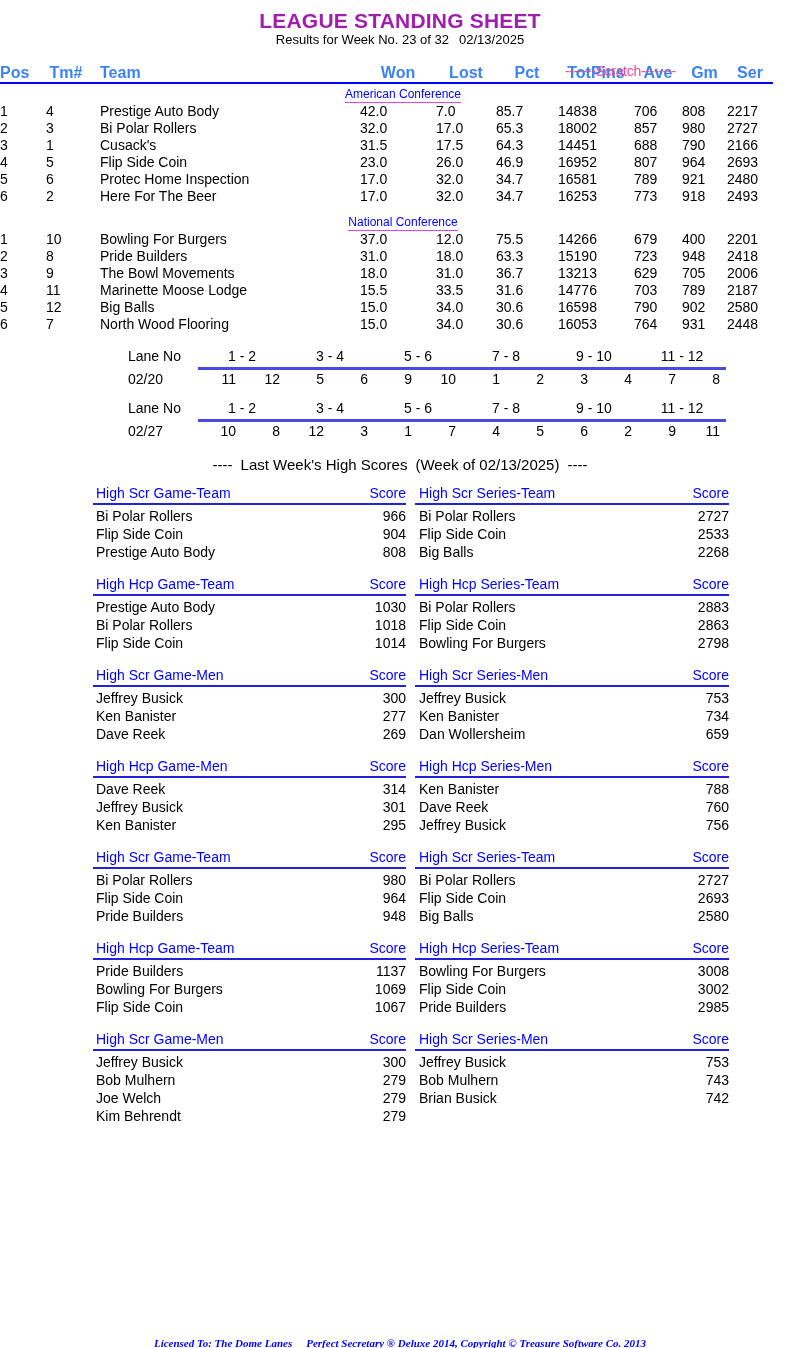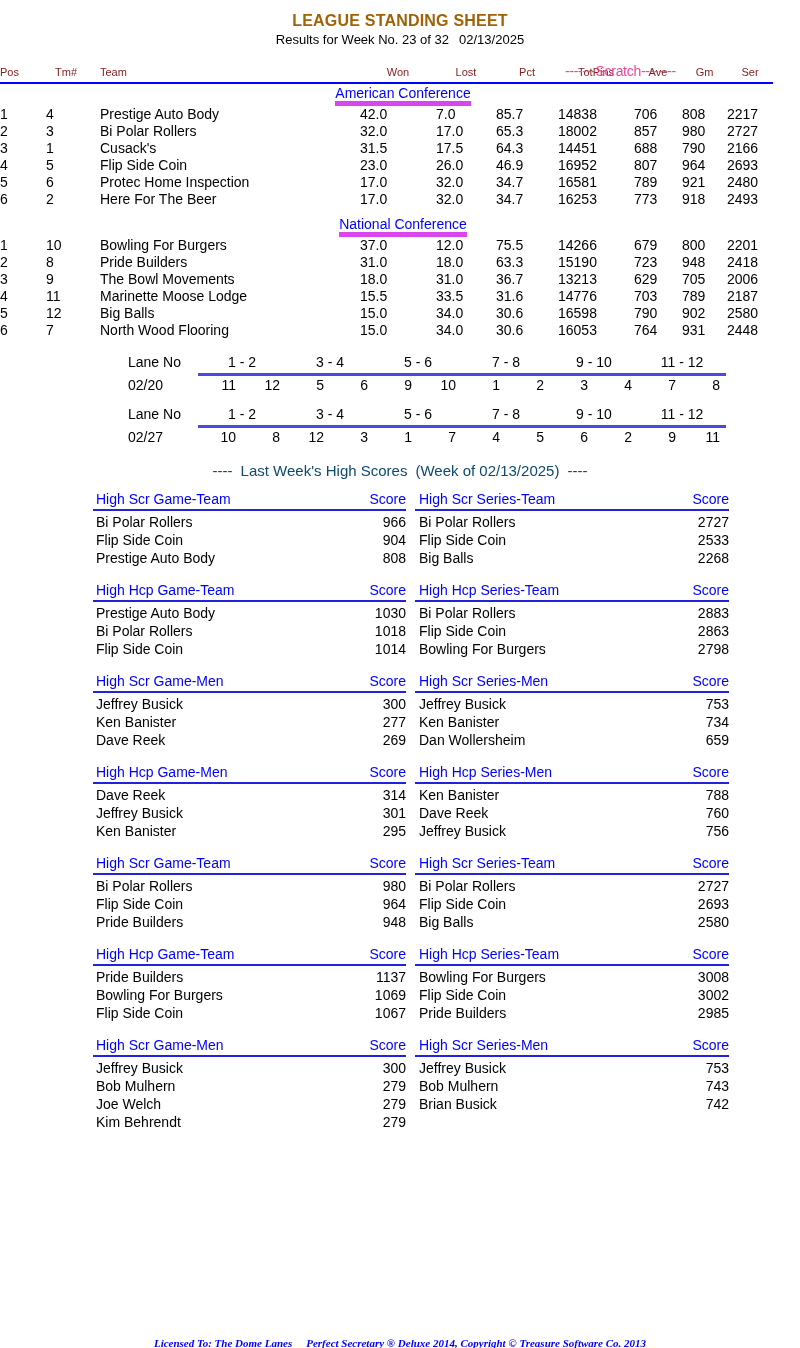--- a/index.html
+++ b/index.html
@@ -18,23 +18,23 @@
   }
   .sheet {
     position: relative;
     width: 800px;
     height: 1348px;
   }
 
   
   .title-block { text-align: center; }
   .main-title {
-    color: #a16207;
+    color: #a21caf;
     font-weight: bold;
-    font-size: 16px;
+    font-size: 21px;
     letter-spacing: 0.2px;
     margin-top: 10px;
     line-height: 22px;
   }
   .sub-title {
     color: #000000;
     font-size: 13px;
     line-height: 16px;
     font-weight: normal;
   }
@@ -63,23 +63,23 @@
     line-height: 15px;
     letter-spacing: -0.3px;
   }
   table.stand {
     width: 800px;
     border-collapse: collapse;
     font-size: 14px;
     table-layout: fixed;
   }
   table.stand th {
-    color: #7f1d1d;
-    font-weight: normal;
-    font-size: 11px;
+    color: #3b82f6;
+    font-weight: bold;
+    font-size: 16px;
     padding: 0 0 1px 0;
     vertical-align: bottom;
     line-height: 17px;
   }
   table.stand td {
     font-size: 14px;
     line-height: 17px;
     padding: 0;
     color: #000000;
     vertical-align: top;
@@ -110,22 +110,22 @@
     margin: 0;
   }
 
   .conf-row td {
     text-align: center;
     padding-top: 9px;
     padding-bottom: 2px;
   }
   .conf-name {
     color: #0000ff;
-    font-size: 14px;
-    border-bottom: 5px solid #d946ef;
+    font-size: 12px;
+    border-bottom: 1px solid #d946ef;
     display: inline-block;
     line-height: 16px;
   }
   .spacer-row td { height: 8px; }
 
   
   .lanes {
     margin-top: 14px;
     position: relative;
   }
@@ -149,21 +149,21 @@
   .lane-tm    { width: 38px; text-align: right !important; padding-right: 6px !important; }
   .lane-rule td { height: 4px; padding: 0; }
   .lane-rule .rule-inner {
     height: 3px;
     background: #4a4ae0;
   }
 
   
   .banner {
     text-align: center;
-    color: #0c4a6e;
+    color: #000000;
     font-size: 15px;
     line-height: 19px;
     margin-top: 14px;
     margin-bottom: 10px;
   }
   .banner .b-gap { display: inline-block; width: 8px; }
 
   
   .hs-group { margin-bottom: 14px; }
   table.hs {
@@ -362,21 +362,21 @@
           <tr>
             <td>1</td>
             <td>10</td>
             <td></td>
             <td>Bowling For Burgers</td>
             <td>37.0</td>
             <td>12.0</td>
             <td>75.5</td>
             <td>14266</td>
             <td>679</td>
-            <td>800</td>
+            <td>400</td>
             <td>2201</td>
             <td></td>
           </tr>
           <tr>
             <td>2</td>
             <td>8</td>
             <td></td>
             <td>Pride Builders</td>
             <td>31.0</td>
             <td>18.0</td>

